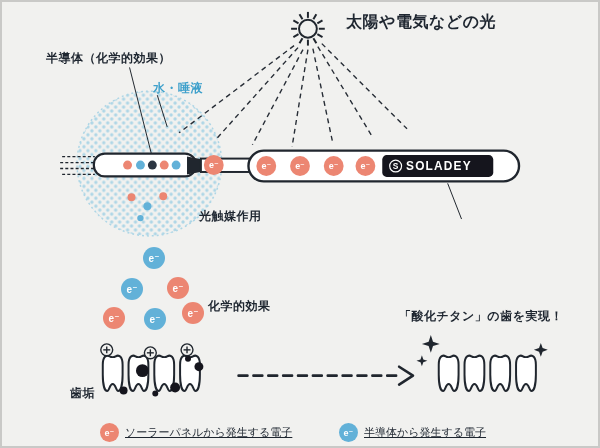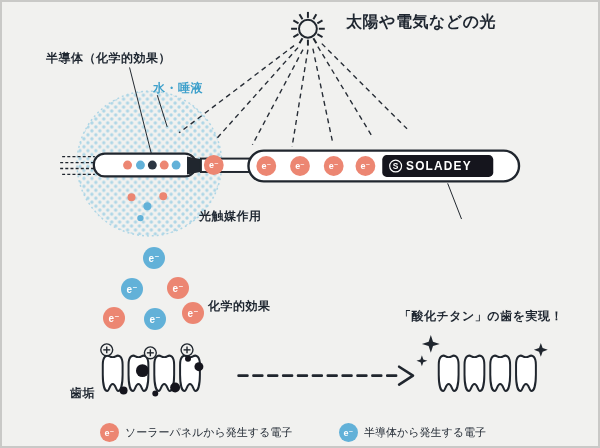--- a/index.html
+++ b/index.html
@@ -23,21 +23,21 @@
   .salmon { background:#ec8672; }
   .blue   { background:#62b1d8; }
   .legend-item {
     position:absolute; display:flex; align-items:center; height:19px;
   }
   .legend-dot {
     width:19px; height:19px; border-radius:50%; color:#fff;
     font-size:9px; font-weight:bold; display:flex; align-items:center;
     justify-content:center; flex:0 0 auto;
   }
-  .legend-text { font-size:11px; color:#1e2630; margin-left:6px; white-space:nowrap; }
+  .legend-text { font-size:11px; color:#1e2630; margin-left:6px; white-space:nowrap;text-decoration:underline; }
 </style>
 </head>
 <body>
 
 <div class="canvas">
 
   <svg class="gfx" viewBox="0 0 600 448">
     <defs>
       <pattern id="dots" width="8" height="8" patternUnits="userSpaceOnUse">
         <circle cx="2" cy="2" r="1.7" fill="#aed6e6"></circle>

